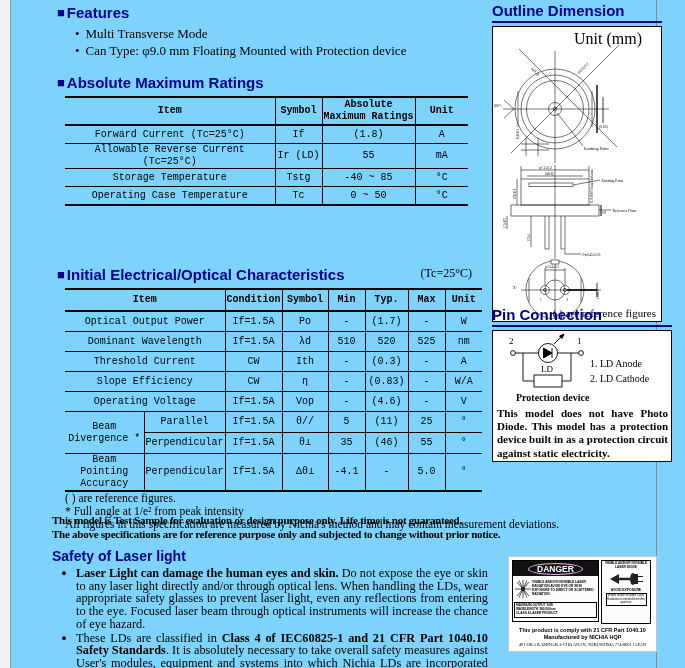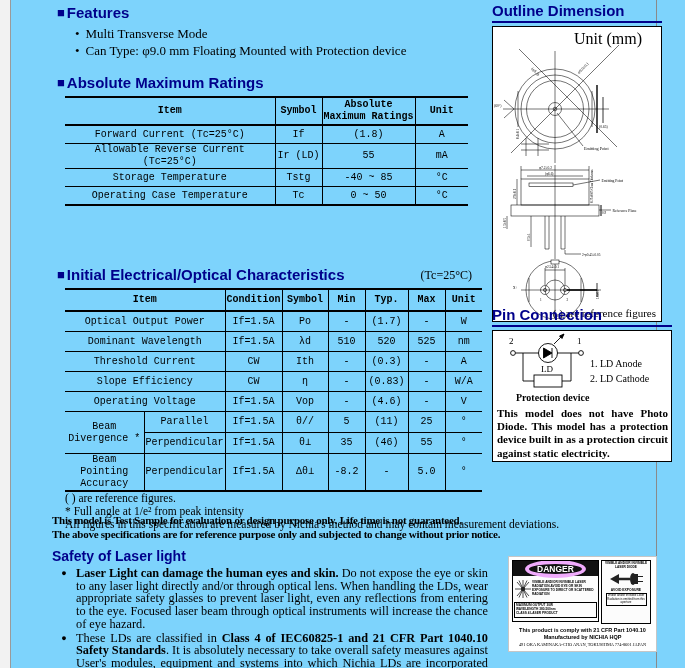--- a/index.html
+++ b/index.html
@@ -15,21 +15,21 @@
   .sec-h2{font-family:"Liberation Sans",sans-serif;font-weight:bold;font-size:15px;
           color:#00008B;line-height:18px;border-bottom:2px solid #00008B;padding-bottom:1px;}
 
   
   .features{position:absolute;left:57px;top:4px;}
   .feat-items{margin:4px 0 0 18px;font-size:13px;line-height:16.5px;}
   .feat-items .dot{margin-right:6px;}
 
   .amr{position:absolute;left:57px;top:74px;}
   .ieoc{position:absolute;left:57px;top:266px;}
-  .ieoc-head{display:flex;justify-content:space-between;align-items:center;width:415px;}
+  .ieoc-head{display:flex;justify-content:space-between;align-items:flex-start;width:415px;}
   .cond-note{font-size:12px;line-height:14px;}
 
   table{border-collapse:collapse;font-family:Liberation Mono, monospace;font-size:10px;
         text-align:center;margin:4px 0 0 8px;border-top:2px solid #000;table-layout:fixed;}
   td,th{border:1px solid #000;padding:0 1px;line-height:12px;overflow:hidden;}
   th{font-weight:bold;}
   .first{border-left:none;}
   .last{border-right:none;}
   .t1 th{height:26px;border-bottom:2px solid #000;}
   .t1 td{height:17px;}
@@ -66,21 +66,21 @@
   .prot{position:absolute;left:23px;top:61px;font-weight:bold;font-size:10px;}
   .pc-note{position:absolute;left:4px;right:3px;top:76px;font-weight:bold;font-size:11px;
            line-height:13.2px;text-align:justify;}
 
   
   .danger-card{position:absolute;left:508px;top:556px;width:141px;background:#fff;
                border:1px solid #c6c6c6;padding:3px;font-family:"Liberation Sans",sans-serif;}
   .dlabels{display:flex;gap:2px;}
   .dleft{width:85px;height:60px;border:1px solid #000;overflow:hidden;background:#fcfcfc;}
   .dhead{background:#111;height:15px;display:flex;align-items:center;justify-content:center;}
-  .doval{color:#fff;font-weight:bold;font-size:8.5px;line-height:10px;border:4px solid #f0abfc;
+  .doval{color:#fff;font-weight:bold;font-size:8.5px;line-height:10px;border:1px solid #f0abfc;
          border-radius:50%;padding:0 8px;}
   .dbody{display:flex;align-items:center;height:26px;padding:0 1px;}
   .dwarn{flex:1;font-size:3.2px;line-height:3.9px;font-weight:bold;text-align:left;}
   .dspecs{border:1px solid #000;margin:0 1px 1px 1px;padding:1px;font-size:3.2px;
           line-height:3.9px;font-weight:bold;text-align:left;}
   .dright{width:46px;height:60px;border:1px solid #000;overflow:hidden;display:flex;
           flex-direction:column;align-items:center;padding:1px;background:#fcfcfc;}
   .drt{font-size:3.2px;line-height:3.9px;font-weight:bold;text-align:center;}
   .dav{font-size:3.4px;font-weight:bold;text-align:center;}
   .drn{font-size:2.9px;line-height:3.5px;text-align:center;border:1px solid #000;
@@ -242,21 +242,21 @@
         <td>35</td>
         <td>(46)</td>
         <td>55</td>
         <td class="last">°</td>
       </tr>
       <tr class="bpa bottom">
         <td class="first">Beam Pointing Accuracy</td>
         <td>Perpendicular</td>
         <td>If=1.5A</td>
         <td>Δθ⊥</td>
-        <td>-8.2</td>
+        <td>-4.1</td>
         <td>-</td>
         <td>5.0</td>
         <td class="last">°</td>
       </tr>
     </tbody>
       </table>
     <div class="notes">
       <div>( ) are reference figures.</div>
       <div>* Full angle at 1/e² from peak intensity</div>
       <div>All figures in this specification are measured by Nichia's method and may contain measurement deviations.</div>

